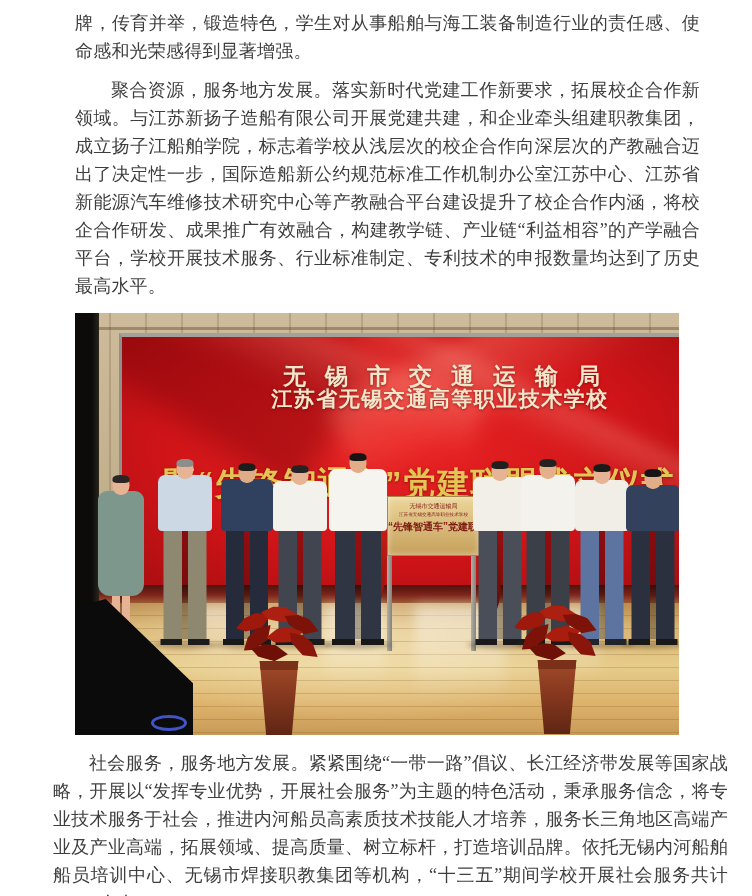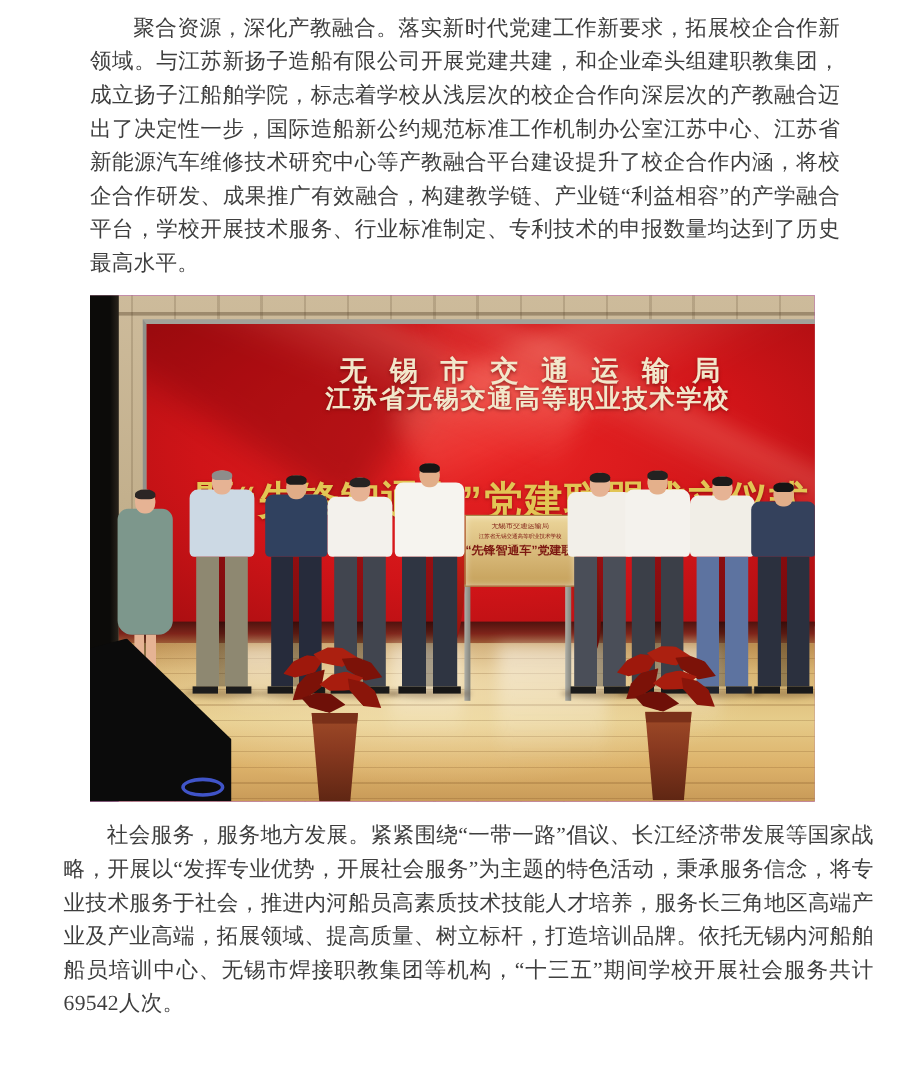--- a/index.html
+++ b/index.html
@@ -5,21 +5,21 @@
   html,body{margin:0;padding:0;background:#ffffff;}
   body{width:752px;font-family:"Liberation Serif","DejaVu Serif",serif;}
   .page{width:752px;box-sizing:border-box;padding:9px 52px 35px 75px;}
   .para{font-size:18px;line-height:28px;color:#3e3e3e;margin:0 0 11px 0;
         text-align:justify;letter-spacing:0.2px;}
   .para.indent{text-indent:2em;}
   .para.shift{margin-left:-22px;width:675px;}
 
   
   .photo{position:relative;width:604px;height:422px;margin:13px 0 14px 0;
-         overflow:hidden;background:#a21caf;}
+         overflow:hidden;background:#0f172a;}
   .photo *{position:absolute;}
   .wall{inset:0;background:
       repeating-linear-gradient(90deg,rgba(0,0,0,0) 0 34px,rgba(60,40,15,.16) 34px 36px),
       linear-gradient(180deg,#cdbb9b 0,#c3b08d 40%,#b5a17d 100%);}
   .wall:after{content:"";position:absolute;left:0;right:0;top:14px;height:3px;
       background:rgba(70,50,25,.35);}
   .curtain{left:0;top:0;width:24px;height:100%;
       background:linear-gradient(90deg,#0c0b09 70%,#2a241c 100%);}
   .screen{left:44px;top:20px;width:578px;height:252px;overflow:hidden;
       background:radial-gradient(ellipse at 48% 42%,#ea2424 0%,var(--screen-red,#d01418) 55%,#a30d10 100%);
@@ -91,22 +91,23 @@
   .speaker{left:0;top:286px;width:118px;height:136px;background:#0b0b0b;
       clip-path:polygon(0 6%,26% 0,100% 62%,100% 100%,0 100%);}
   .cable{left:76px;top:402px;width:36px;height:16px;border:3px solid #4054c8;
       border-radius:50%;box-sizing:border-box;}
 </style>
 </head>
 <body>
 
 <div class="page">
 
-
-  <p class="para indent">聚合资源，深化产教融合。落实新时代党建工作新要求，拓展校企合作新领域。与江苏新扬子造船有限公司开展党建共建，和企业牵头组建职教集团，成立扬子江船舶学院，标志着学校从浅层次的校企合作向深层次的产教融合迈出了决定性一步，国际造船新公约规范标准工作机制办公室江苏中心、江苏省新能源汽车维修技术研究中心等产教融合平台建设提升了校企合作内涵，将校企合作研发、成果推广有效融合，构建教学链、产业链“利益相容”的产学融合平台，学校开展技术服务、行业标准制定、专利技术的申报数量均达到了历史最高水平。</p>
+  <p class="para">牌，传育并举，锻造特色，学生对从事船舶与海工装备制造行业的责任感、使命感和光荣感得到显著增强。</p>
+
+  <p class="para indent">聚合资源，服务地方发展。落实新时代党建工作新要求，拓展校企合作新领域。与江苏新扬子造船有限公司开展党建共建，和企业牵头组建职教集团，成立扬子江船舶学院，标志着学校从浅层次的校企合作向深层次的产教融合迈出了决定性一步，国际造船新公约规范标准工作机制办公室江苏中心、江苏省新能源汽车维修技术研究中心等产教融合平台建设提升了校企合作内涵，将校企合作研发、成果推广有效融合，构建教学链、产业链“利益相容”的产学融合平台，学校开展技术服务、行业标准制定、专利技术的申报数量均达到了历史最高水平。</p>
 
   <figure class="photo">
     <div class="wall"></div>
     <div class="curtain"></div>
 
     <div class="screen">
       <i class="streak s4"></i>
       <i class="streak s1"></i>
       <i class="streak s2"></i>
       <i class="streak s3"></i>

